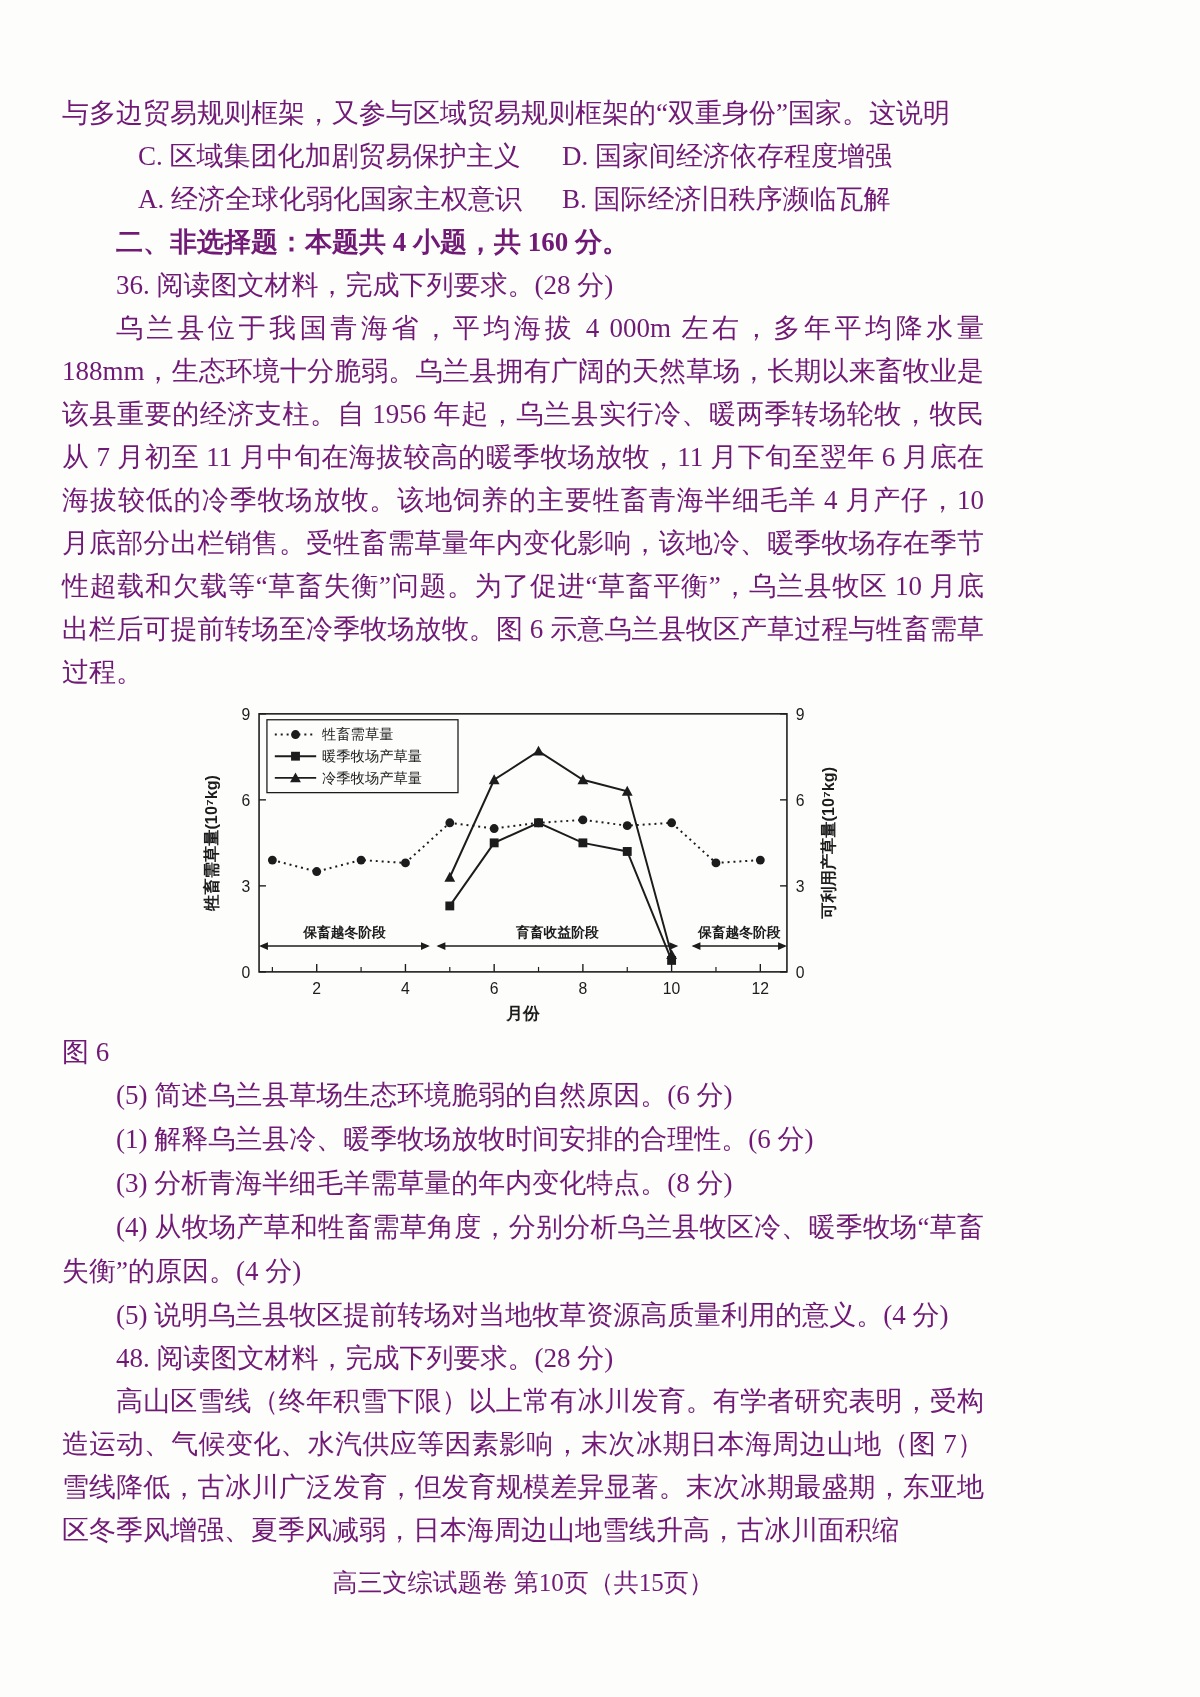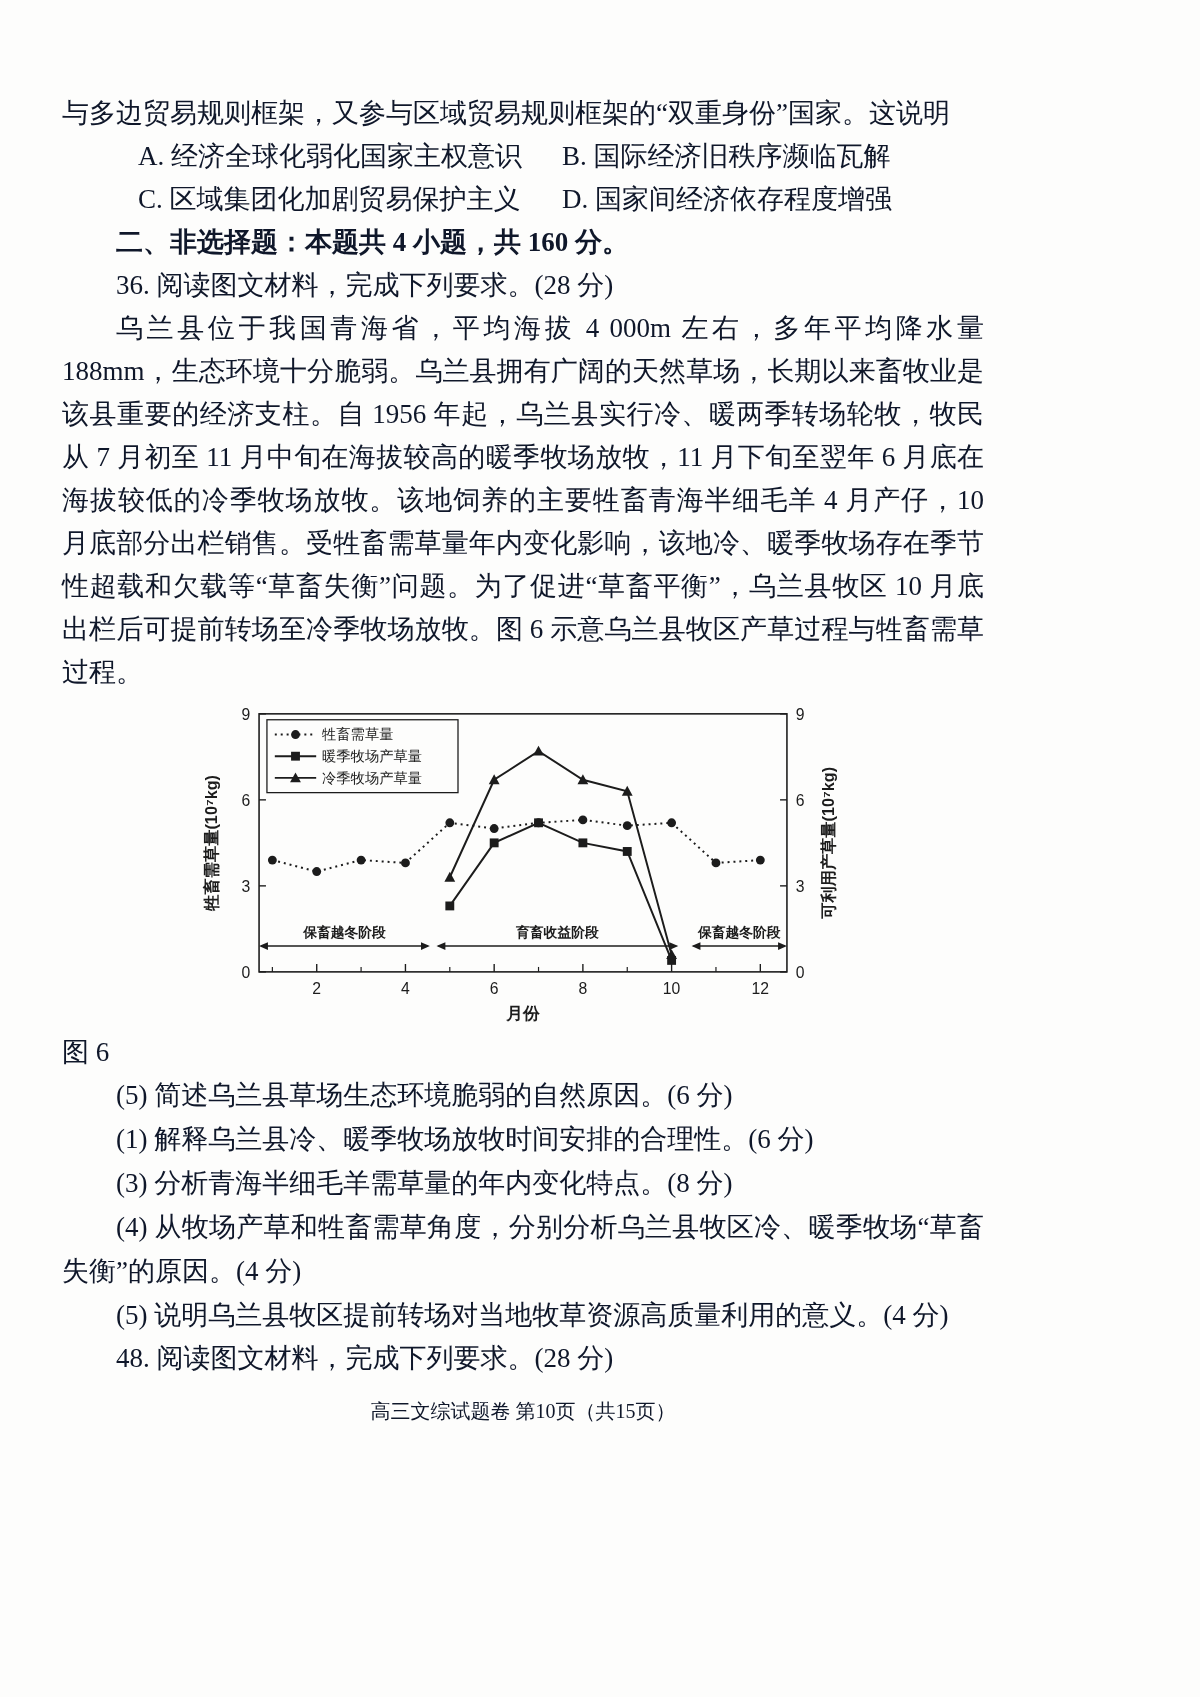--- a/index.html
+++ b/index.html
@@ -5,50 +5,50 @@
   html,body{margin:0;padding:0;background:#e8e8e6;}
   .page{
     position:relative;
     width:1200px;height:1697px;
     margin:0 auto;
     background:#fdfdfc;
     box-sizing:border-box;
     padding:92px 216px 0 62px;
     font-family:"Liberation Serif","DejaVu Serif",serif;
     font-size:27px;
-    color:#0f172a;
+    color:#701a75;
     line-height:43px;
     overflow:hidden;
   }
   p{margin:0;text-align:justify;}
   .indent{text-indent:2em;}
   .options-row{display:flex;padding-left:76px;line-height:43px;}
   .options-row .opt-first{width:424px;flex:0 0 auto;}
   .section-header{font-weight:bold;text-indent:2em;}
   figure.figure{margin:10px 0 2px;text-align:center;}
   figure.figure svg{display:block;margin:0 auto;}
   .caption{text-align:left;line-height:38px;margin-top:2px;}
   .subq{text-indent:2em;line-height:44px;}
-  .footer{text-align:center;font-size:20px;line-height:34px;margin-top:14px;}
+  .footer{text-align:center;font-size:25px;line-height:34px;margin-top:14px;}
   #fig6 text{font-family:"Liberation Sans","DejaVu Sans",sans-serif;}
 </style>
 </head>
 <body>
 
 <div class="page">
 
   <p>与多边贸易规则框架，又参与区域贸易规则框架的“双重身份”国家。这说明</p>
 
   <div class="options-row">
+    <span class="opt-first">C. 区域集团化加剧贸易保护主义</span>
+    <span>D. 国家间经济依存程度增强</span>
+  </div>
+  <div class="options-row">
     <span class="opt-first">A. 经济全球化弱化国家主权意识</span>
     <span>B. 国际经济旧秩序濒临瓦解</span>
-  </div>
-  <div class="options-row">
-    <span class="opt-first">C. 区域集团化加剧贸易保护主义</span>
-    <span>D. 国家间经济依存程度增强</span>
   </div>
 
   <p class="section-header">二、非选择题：本题共 4 小题，共 160 分。</p>
 
   <p class="indent">36. 阅读图文材料，完成下列要求。(28 分)</p>
 
   <p class="indent">乌兰县位于我国青海省，平均海拔 4 000m 左右，多年平均降水量 188mm，生态环境十分脆弱。乌兰县拥有广阔的天然草场，长期以来畜牧业是该县重要的经济支柱。自 1956 年起，乌兰县实行冷、暖两季转场轮牧，牧民从 7 月初至 11 月中旬在海拔较高的暖季牧场放牧，11 月下旬至翌年 6 月底在海拔较低的冷季牧场放牧。该地饲养的主要牲畜青海半细毛羊 4 月产仔，10 月底部分出栏销售。受牲畜需草量年内变化影响，该地冷、暖季牧场存在季节性超载和欠载等“草畜失衡”问题。为了促进“草畜平衡”，乌兰县牧区 10 月底出栏后可提前转场至冷季牧场放牧。图 6 示意乌兰县牧区产草过程与牲畜需草过程。</p>
 
   <figure class="figure">
     <svg id="fig6" width="650" viewBox="0 0 660 332" xmlns="http://www.w3.org/2000/svg">
@@ -158,16 +158,17 @@
   </figure>
 
   <p class="subq">(5) 简述乌兰县草场生态环境脆弱的自然原因。(6 分)</p>
   <p class="subq">(1) 解释乌兰县冷、暖季牧场放牧时间安排的合理性。(6 分)</p>
   <p class="subq">(3) 分析青海半细毛羊需草量的年内变化特点。(8 分)</p>
   <p class="subq">(4) 从牧场产草和牲畜需草角度，分别分析乌兰县牧区冷、暖季牧场“草畜失衡”的原因。(4 分)</p>
   <p class="subq">(5) 说明乌兰县牧区提前转场对当地牧草资源高质量利用的意义。(4 分)</p>
 
   <p class="indent">48. 阅读图文材料，完成下列要求。(28 分)</p>
 
+  <p class="indent">高山区雪线（终年积雪下限）以上常有冰川发育。有学者研究表明，受构造运动、气候变化、水汽供应等因素影响，末次冰期日本海周边山地（图 7）雪线降低，古冰川广泛发育，但发育规模差异显著。末次冰期最盛期，东亚地区冬季风增强、夏季风减弱，日本海周边山地雪线升高，古冰川面积缩</p>
 
   <p class="footer">高三文综试题卷 第10页（共15页）</p>
 
 </div>
 
 </body></html>

